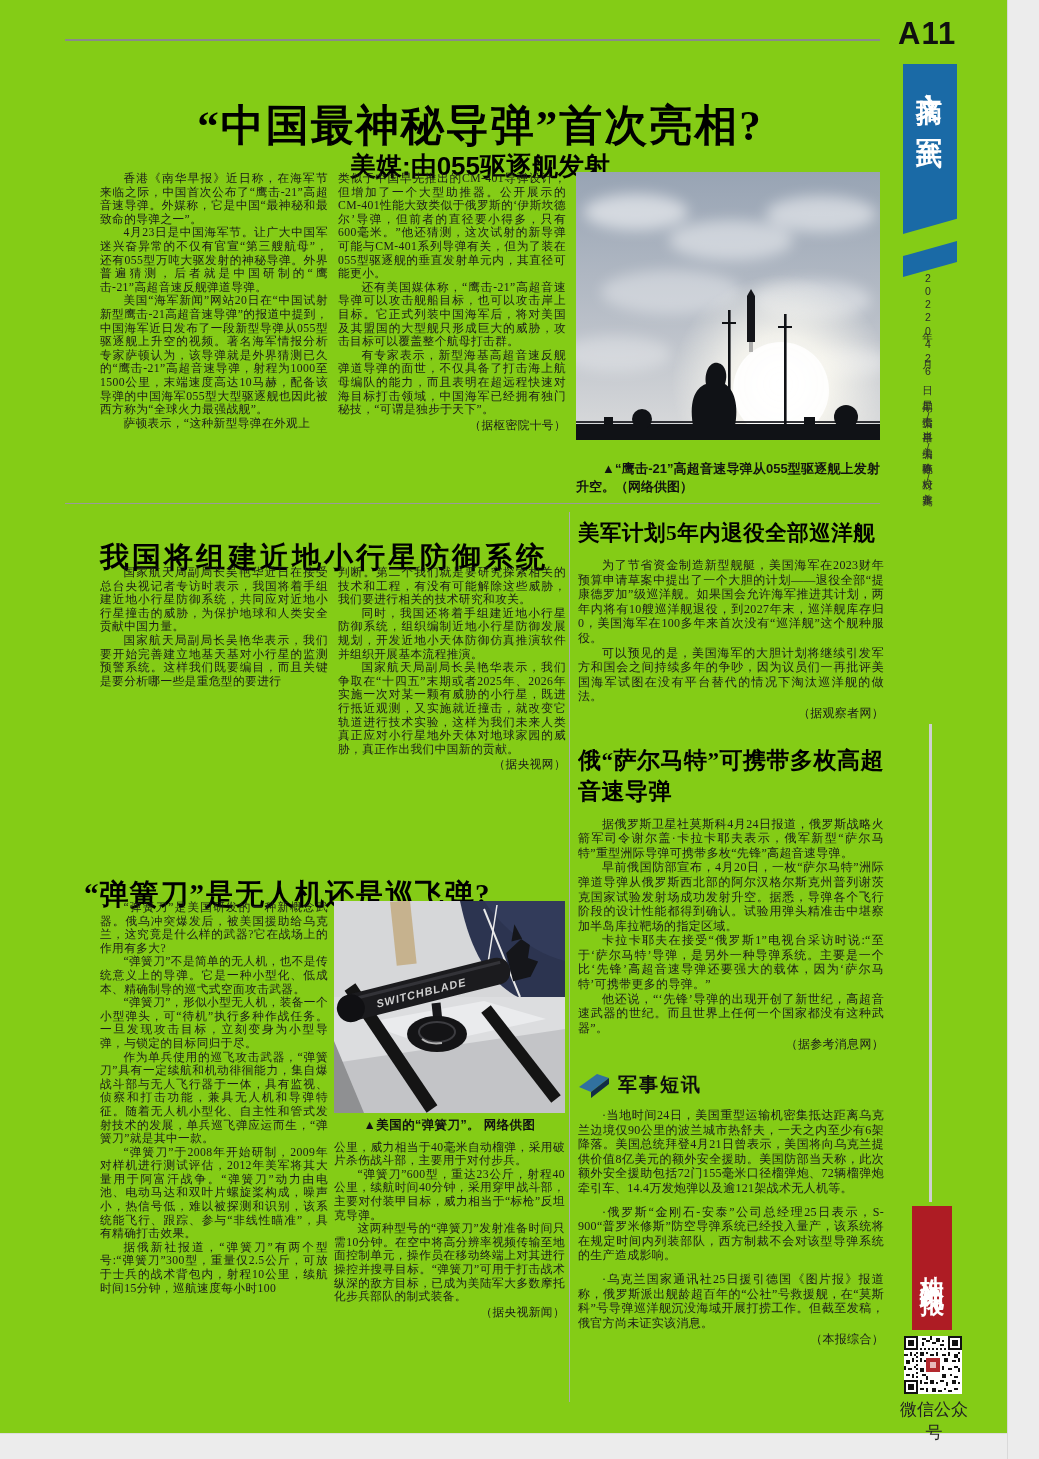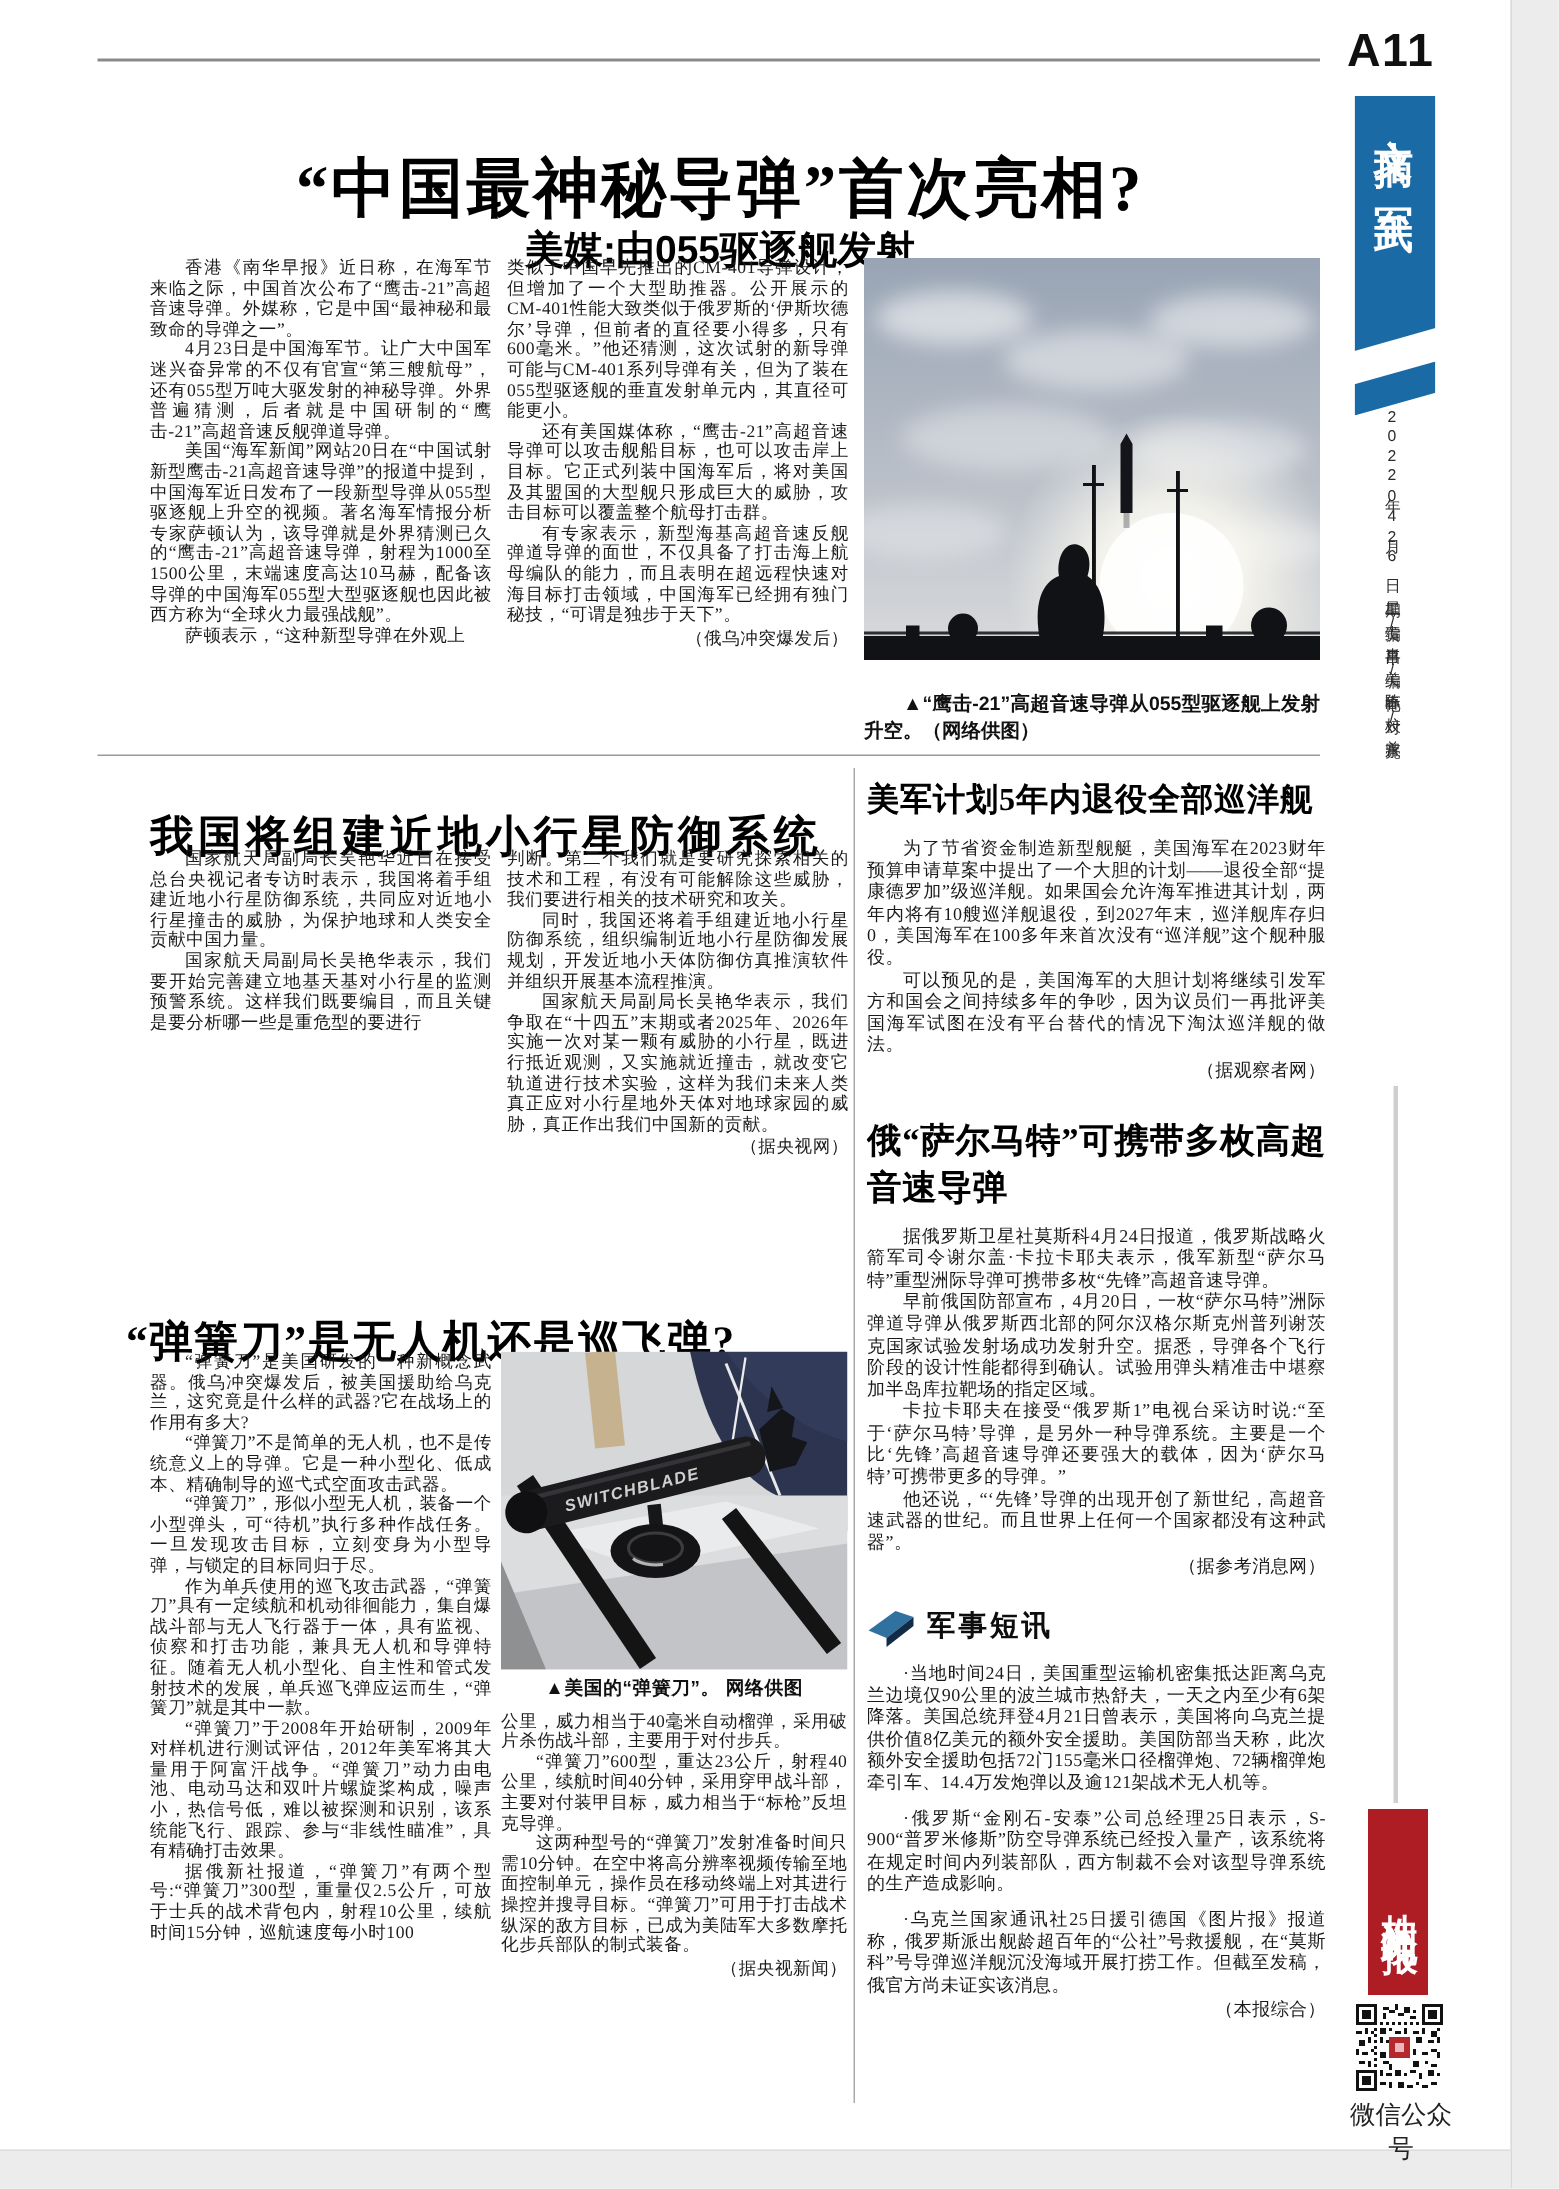--- a/index.html
+++ b/index.html
@@ -1,16 +1,16 @@
 <!DOCTYPE html>
 <html><head>
 <meta charset="utf-8">
 <style>
   html,body{margin:0;padding:0;background:#e6e6e6;}
-  .page{position:relative;width:1039px;height:1459px;background:#ffffff;overflow:hidden;
+  .page{position:relative;width:1039px;height:1459px;background:#84cc16;overflow:hidden;
         font-family:"Liberation Serif","DejaVu Serif",serif;color:#1a1a1a;}
   .edge-right{position:absolute;left:1007px;top:0;width:32px;height:100%;background:#ececec;border-left:1px solid #d9d9d9;}
   .edge-bottom{position:absolute;left:0;top:1433px;width:1007px;height:26px;background:#ececec;border-top:1px solid #ddd;}
   .top-rule{position:absolute;left:65px;top:39px;width:815px;height:2px;background:#8a8a8a;}
   .mid-rule{position:absolute;left:65px;top:503px;width:815px;height:1px;background:#9a9a9a;}
   .v-rule{position:absolute;left:569px;top:512px;width:1px;height:890px;background:#ababab;}
 
   .page-num{position:absolute;left:898px;top:16px;font-family:"Liberation Sans","DejaVu Sans",sans-serif;
             font-size:31px;font-weight:bold;color:#101010;letter-spacing:1px;}
 
@@ -191,21 +191,21 @@
       <p class="para">4月23日是中国海军节。让广大中国军迷兴奋异常的不仅有官宣“第三艘航母”，还有055型万吨大驱发射的神秘导弹。外界普遍猜测，后者就是中国研制的“鹰击-21”高超音速反舰弹道导弹。</p>
       <p class="para">美国“海军新闻”网站20日在“中国试射新型鹰击-21高超音速导弹”的报道中提到，中国海军近日发布了一段新型导弹从055型驱逐舰上升空的视频。著名海军情报分析专家萨顿认为，该导弹就是外界猜测已久的“鹰击-21”高超音速导弹，射程为1000至1500公里，末端速度高达10马赫，配备该导弹的中国海军055型大型驱逐舰也因此被西方称为“全球火力最强战舰”。</p>
       <p class="para">萨顿表示，“这种新型导弹在外观上</p>
     </div>
   <div class="colbox lead-c2">
     <div>
         <p class="para cont">类似于中国早先推出的CM-401导弹设计，但增加了一个大型助推器。公开展示的CM-401性能大致类似于俄罗斯的‘伊斯坎德尔’导弹，但前者的直径要小得多，只有600毫米。”他还猜测，这次试射的新导弹可能与CM-401系列导弹有关，但为了装在055型驱逐舰的垂直发射单元内，其直径可能更小。</p>
         <p class="para">还有美国媒体称，“鹰击-21”高超音速导弹可以攻击舰船目标，也可以攻击岸上目标。它正式列装中国海军后，将对美国及其盟国的大型舰只形成巨大的威胁，攻击目标可以覆盖整个航母打击群。</p>
         <p class="para">有专家表示，新型海基高超音速反舰弹道导弹的面世，不仅具备了打击海上航母编队的能力，而且表明在超远程快速对海目标打击领域，中国海军已经拥有独门秘技，“可谓是独步于天下”。</p>
       </div>
-    <p class="attribution">（俄乌冲突爆发后）</p>
+    <p class="attribution">（据枢密院十号）</p>
   </div>
 
   <div class="photo1">
     <svg width="304" height="268" viewBox="0 0 304 268">
       <defs>
         <linearGradient id="sky" x1="0" y1="0" x2="0" y2="1">
           <stop offset="0" stop-color="#98a4b4"></stop>
             <stop offset="0.55" stop-color="#b9bfc8"></stop>
             <stop offset="1" stop-color="#dadbdc"></stop>
         </linearGradient>

